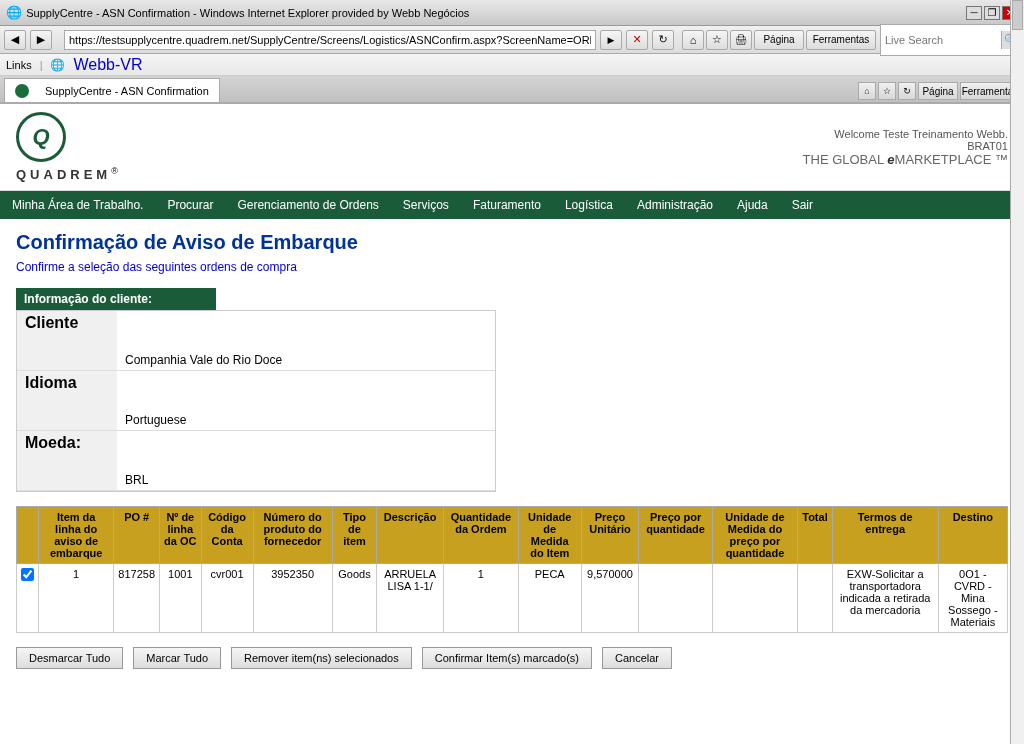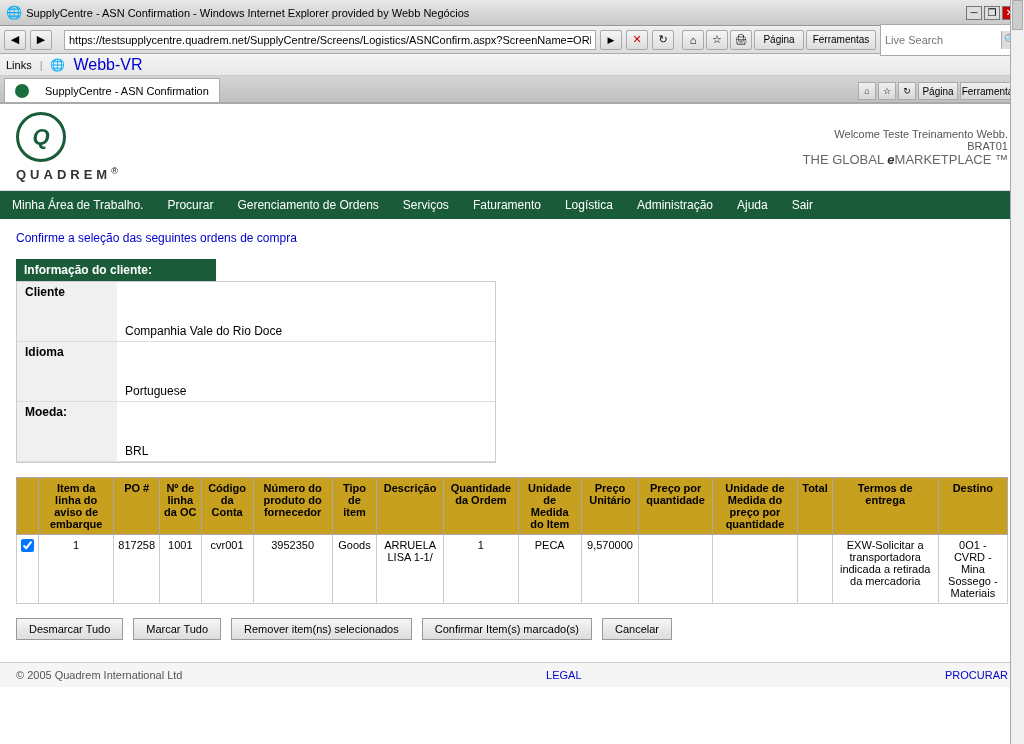--- a/index.html
+++ b/index.html
@@ -121,21 +121,21 @@
     .info-header {
       background: #1a5c3a;
       color: #fff;
       padding: 4px 8px;
       font-size: 12px;
       font-weight: bold;
       width: 200px;
     }
     .info-table { border: 1px solid #ccc; width: 480px; }
     .info-row { display: flex; }
-    .info-label { padding: 3px 8px; font-weight: bold; font-size: 12px; width: 100px; background: #f0f0f0; border-bottom: 1px solid #ddd; }
+    .info-label { padding: 3px 8px; font-weight: bold; font-size: 16px; width: 100px; background: #f0f0f0; border-bottom: 1px solid #ddd; }
     .info-value { padding: 3px 8px; font-size: 12px; border-bottom: 1px solid #ddd; flex: 1; margin-top: 39px; }
 
     
     .items-table {
       width: 100%;
       border-collapse: collapse;
       margin-bottom: 14px;
       font-size: 11px;
     }
     .items-table th {
@@ -295,20 +295,21 @@
       <div class="nav-item">Gerenciamento de Ordens</div>
       <div class="nav-item">Serviços</div>
       <div class="nav-item">Faturamento</div>
       <div class="nav-item">Logística</div>
       <div class="nav-item">Administração</div>
       <div class="nav-item">Ajuda</div>
       <div class="nav-item">Sair</div>
     </nav>
 
     <div class="page-body">
+      <h1 class="page-title">Confirmação de Aviso de Embarque</h1>
       <p class="page-subtitle">Confirme a seleção das seguintes ordens de compra</p>
 
       <div class="info-section">
         <div class="info-header">Informação do cliente:</div>
         <div class="info-table">
           <div class="info-row">
             <div class="info-label">Cliente</div>
             <div class="info-value">Companhia Vale do Rio Doce</div>
           </div>
           <div class="info-row">
@@ -367,23 +368,18 @@
 
       <div class="buttons-row">
         <button class="action-btn">Desmarcar Tudo</button>
         <button class="action-btn">Marcar Tudo</button>
         <button class="action-btn">Remover item(ns) selecionados</button>
         <button class="action-btn">Confirmar Item(s) marcado(s)</button>
         <button class="action-btn">Cancelar</button>
       </div>
     </div>
 
-    <div class="site-footer">
-      <span>© 2005 Quadrem International Ltd</span>
-      <span style="cursor:pointer; color:#0000cc;">LEGAL</span>
-      <span style="cursor:pointer; color:#0000cc;">PROCURAR</span>
-    </div>
   </div>
 
   <div class="scrollbar-right">
     <div class="scrollbar-thumb"></div>
   </div>
 </div>
 
 </body></html>

